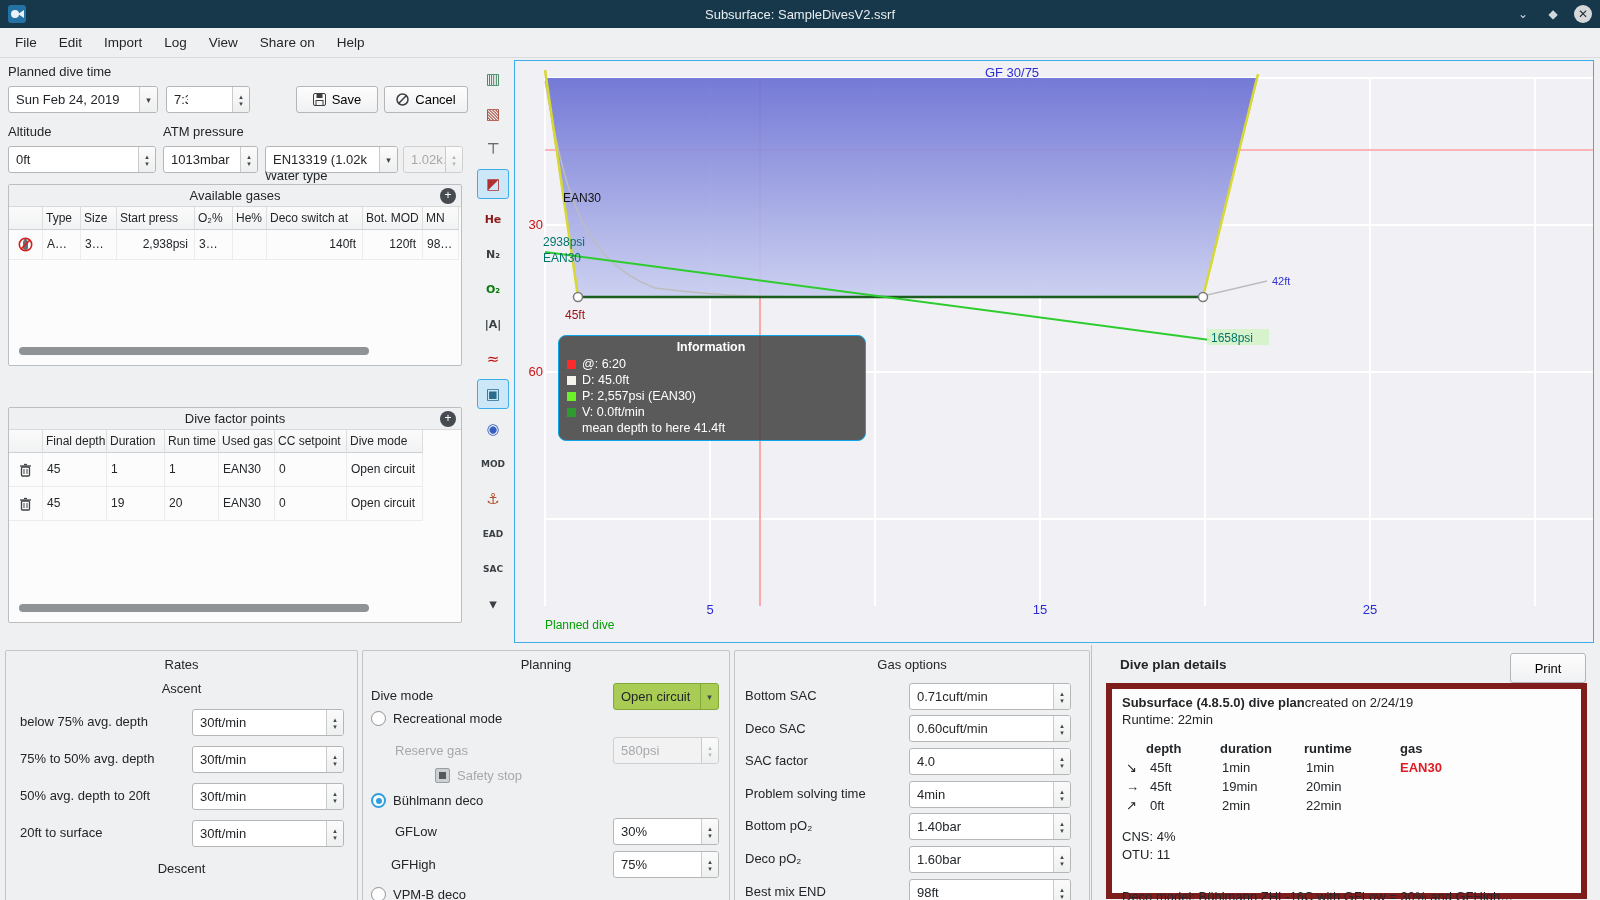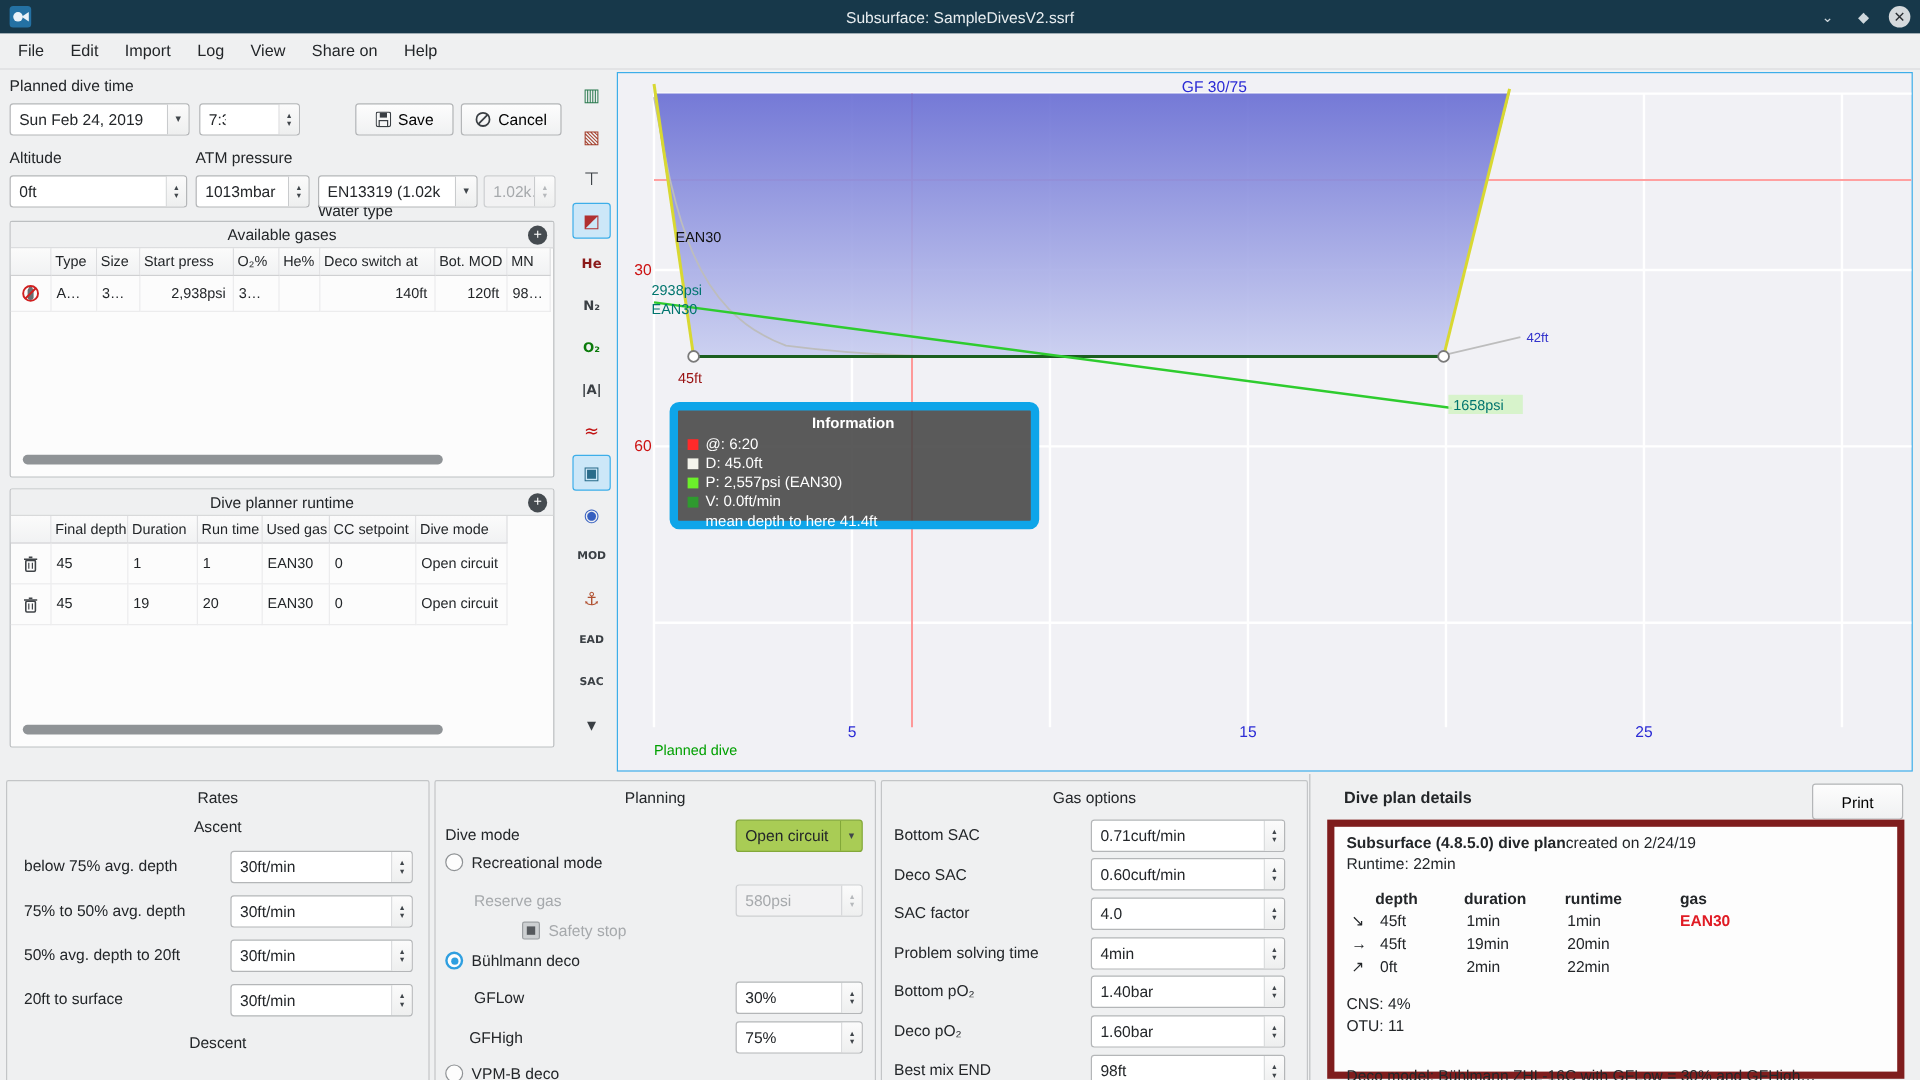--- a/index.html
+++ b/index.html
@@ -51,21 +51,21 @@
 
   
   .profile-toolbar { position:absolute; left:472px; top:60px; width:42px; height:585px; display:flex; flex-direction:column; align-items:center; gap:5px; padding-top:4px; }
   .ptb { width:32px; height:30px; border:1px solid transparent; border-radius:3px; background:transparent; display:flex; align-items:center; justify-content:center; font-size:15px; color:#3a3f44; font-family:"DejaVu Sans",sans-serif; }
   .ptb.txt { font-size:11px; font-weight:bold; }
   .ptb.sel { background:#cce7f8; border-color:#3daee9; }
 
   
   .chart { position:absolute; left:514px; top:60px; width:1080px; height:583px; border:1px solid #3daee9; background:#f1f1f5; }
   .chart svg { position:absolute; left:0; top:0; }
-  .tooltip { position:absolute; left:43px; top:274px; width:308px; height:106px; background:rgba(68,68,68,0.88); border:7px solid #0ea5e9; border-radius:8px; color:#fff; font-size:12.5px; padding:4px 10px 4px 8px; }
+  .tooltip { position:absolute; left:43px; top:274px; width:308px; height:106px; background:rgba(68,68,68,0.88); border:1px solid #0ea5e9; border-radius:8px; color:#fff; font-size:12.5px; padding:4px 10px 4px 8px; }
   .tooltip .tt-title { text-align:center; font-weight:bold; margin-bottom:2px; }
   .tt-row { display:flex; align-items:center; gap:6px; line-height:16px; white-space:nowrap; }
   .sw { width:9px; height:9px; flex:none; display:inline-block; }
 
   
   .bottom { position:absolute; left:0; top:645px; width:1600px; height:255px; background:#eff0f1; }
   .panel { position:absolute; border:1px solid #c3c5c7; border-radius:2px; background:#eff0f1; }
   .p-title { position:absolute; left:0; right:0; top:6px; text-align:center; font-size:13px; }
   .sub-title { position:absolute; left:0; right:0; text-align:center; font-size:13px; }
   .form-label { position:absolute; font-size:13px; white-space:nowrap; }
@@ -160,21 +160,21 @@
     <span class="c-arrow">▾</span>
   </div>
   <div class="spin disabled" style="left:403px; top:88px; width:60px;">
     <span class="val">1.02k…</span>
     <span class="arrows">
         <i>▴</i>
         <i>▾</i>
       </span>
   </div>
 
-  <div class="groupbox" style="top:126px; height:214px;">
+  <div class="groupbox" style="top:126px; height:182px;">
     <div class="gb-head">
       <span>Available gases</span>
       <span class="add-btn">+</span>
     </div>
     <div class="tbl" style="top:22px; grid-template-columns:34px 38px 36px 78px 38px 34px 96px 60px 36px;">
       <div class="th"></div>
       <div class="th">Type</div>
       <div class="th">Size</div>
       <div class="th">Start press</div>
       <div class="th">O₂%</div>
@@ -198,21 +198,21 @@
       <div class="td"></div>
       <div class="td num">140ft</div>
       <div class="td num">120ft</div>
       <div class="td">98…</div>
     </div>
     <div class="hscroll" style="left:10px; bottom:10px; width:350px;"></div>
   </div>
 
   <div class="groupbox" style="top:349px; height:216px;">
     <div class="gb-head">
-      <span>Dive planner runtime</span>
+      <span>Dive factor points</span>
       <span class="add-btn">+</span>
     </div>
     <div class="tbl" style="top:22px; grid-template-columns:34px 64px 58px 54px 56px 72px 76px;">
       <div class="th"></div>
       <div class="th">Final depth</div>
       <div class="th">Duration</div>
       <div class="th">Run time</div>
       <div class="th">Used gas</div>
       <div class="th">CC setpoint</div>
       <div class="th">Dive mode</div>

